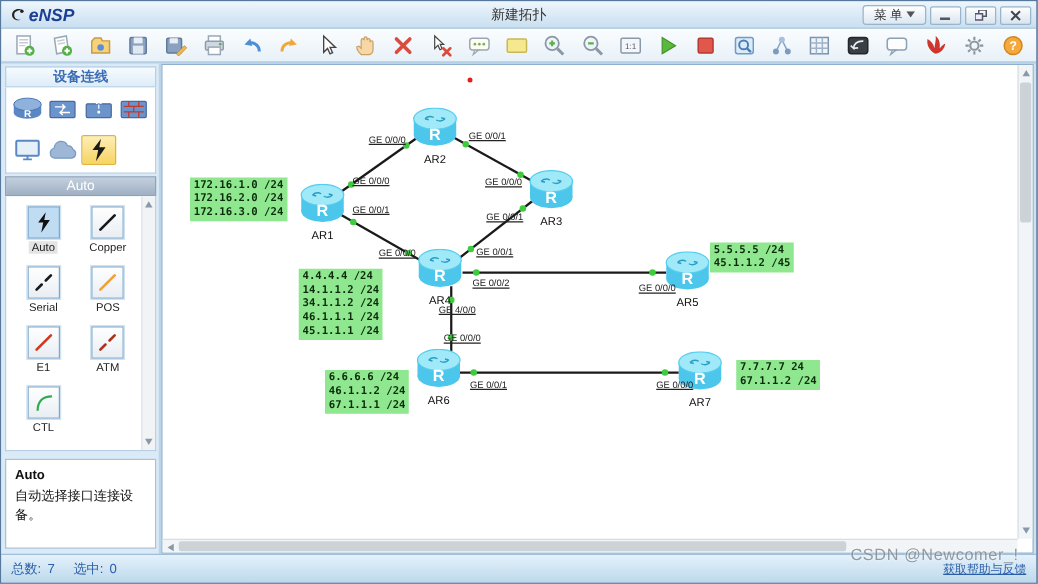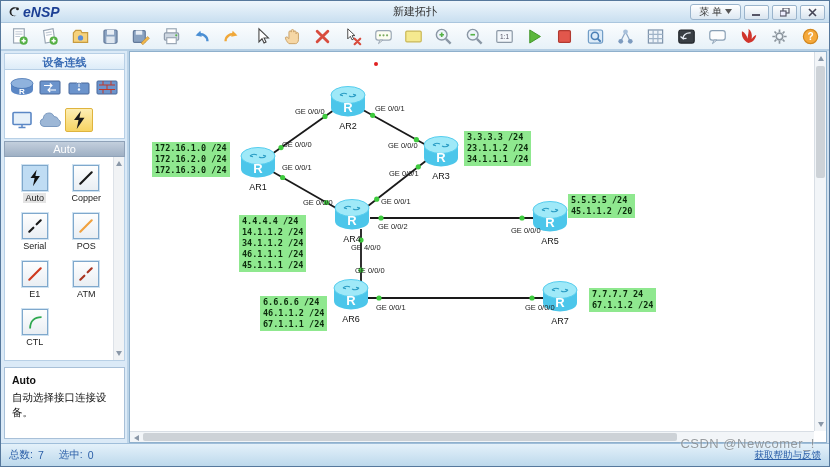--- a/index.html
+++ b/index.html
@@ -39,21 +39,21 @@
   .mini-scroll .up{top:4px;border-bottom:5px solid #8a98a8;}
   .mini-scroll .dn{bottom:4px;border-top:5px solid #8a98a8;}
   .desc-box{background:#fff;border:1px solid #a8c0d8;margin-top:6px;height:72px;padding:5px 7px;font-size:10.5px;color:#111;line-height:1.45;}
   .desc-title{font-weight:bold;font-size:10.5px;margin-bottom:2px;}
   .sidebar-fill{flex:1;}
   
   .canvas{flex:1;position:relative;background:#fff;border:1px solid #8fb0cc;overflow:hidden;}
   #topo-svg{position:absolute;left:0;top:0;width:100%;height:100%;}
   .node{position:absolute;width:40px;text-align:center;cursor:pointer;}
   .node-label{font-size:9px;color:#111;margin-top:-1px;}
-  .iface{position:absolute;font-size:7.5px;color:#222;white-space:pre;}
+  .iface{position:absolute;font-size:7.5px;color:#222;white-space:pre;text-decoration:underline;}
   .iplabel{position:absolute;background:#8fe88f;padding:1px 3px;font-family:"DejaVu Sans Mono",monospace;font-size:8.5px;font-weight:bold;color:#0c2b0c;line-height:11px;white-space:pre;cursor:move;}
   .red-dot{position:absolute;width:4px;height:4px;border-radius:50%;background:#e02020;}
   
   .v-scroll{position:absolute;right:0;top:0;bottom:11px;width:12px;background:#f2f5f8;border-left:1px solid #d8dee5;}
   .v-scroll .thumb{position:absolute;left:1px;right:1px;top:14px;height:112px;background:#cdd2d7;border-radius:2px;}
   .v-scroll .up,.v-scroll .dn{position:absolute;left:2.5px;width:0;height:0;border-left:3.5px solid transparent;border-right:3.5px solid transparent;}
   .v-scroll .up{top:4px;border-bottom:5px solid #8a98a8;}
   .v-scroll .dn{bottom:4px;border-top:5px solid #8a98a8;}
   .h-scroll{position:absolute;left:0;right:12px;bottom:0;height:11px;background:#f2f5f8;border-top:1px solid #d8dee5;}
   .h-scroll .thumb{position:absolute;top:1px;bottom:1px;left:13px;width:78%;background:#cdd2d7;border-radius:2px;}
@@ -470,23 +470,22 @@
         <div class="iface" style="left: 259px; top: 117px;">GE 0/0/1</div>
         <div class="iface" style="left: 173px; top: 146px;">GE 0/0/0</div>
         <div class="iface" style="left: 251px; top: 145px;">GE 0/0/1</div>
         <div class="iface" style="left: 248px; top: 170px;">GE 0/0/2</div>
         <div class="iface" style="left: 221px; top: 191px;">GE 4/0/0</div>
         <div class="iface" style="left: 225px; top: 214px;">GE 0/0/0</div>
         <div class="iface" style="left: 246px; top: 251px;">GE 0/0/1</div>
         <div class="iface" style="left: 381px; top: 174px;">GE 0/0/0</div>
         <div class="iface" style="left: 395px; top: 251px;">GE 0/0/0</div>
         <div class="iplabel" style="left: 22px; top: 90px;"><div>172.16.1.0 /24</div><div>172.16.2.0 /24</div><div>172.16.3.0 /24</div></div>
-        <div class="iplabel" style="left: 334px; top: 79px;"><div>3.3.3.3 /24</div><div>23.1.1.2 /24</div><div>34.1.1.1 /24</div></div>
         <div class="iplabel" style="left: 109px; top: 163px;"><div>4.4.4.4 /24</div><div>14.1.1.2 /24</div><div>34.1.1.2 /24</div><div>46.1.1.1 /24</div><div>45.1.1.1 /24</div></div>
-        <div class="iplabel" style="left: 438px; top: 142px;"><div>5.5.5.5 /24</div><div>45.1.1.2 /20</div></div>
+        <div class="iplabel" style="left: 438px; top: 142px;"><div>5.5.5.5 /24</div><div>45.1.1.2 /45</div></div>
         <div class="iplabel" style="left: 130px; top: 244px;"><div>6.6.6.6 /24</div><div>46.1.1.2 /24</div><div>67.1.1.1 /24</div></div>
         <div class="iplabel" style="left: 459px; top: 236px;"><div>7.7.7.7 24</div><div>67.1.1.2 /24</div></div>
         <div class="red-dot" style="left: 244px; top: 10px;"></div>
       </div>
   </div>
 
   <div class="statusbar">
     <span>总数:</span>
     <span class="num">7</span>
     <span>选中:</span>

